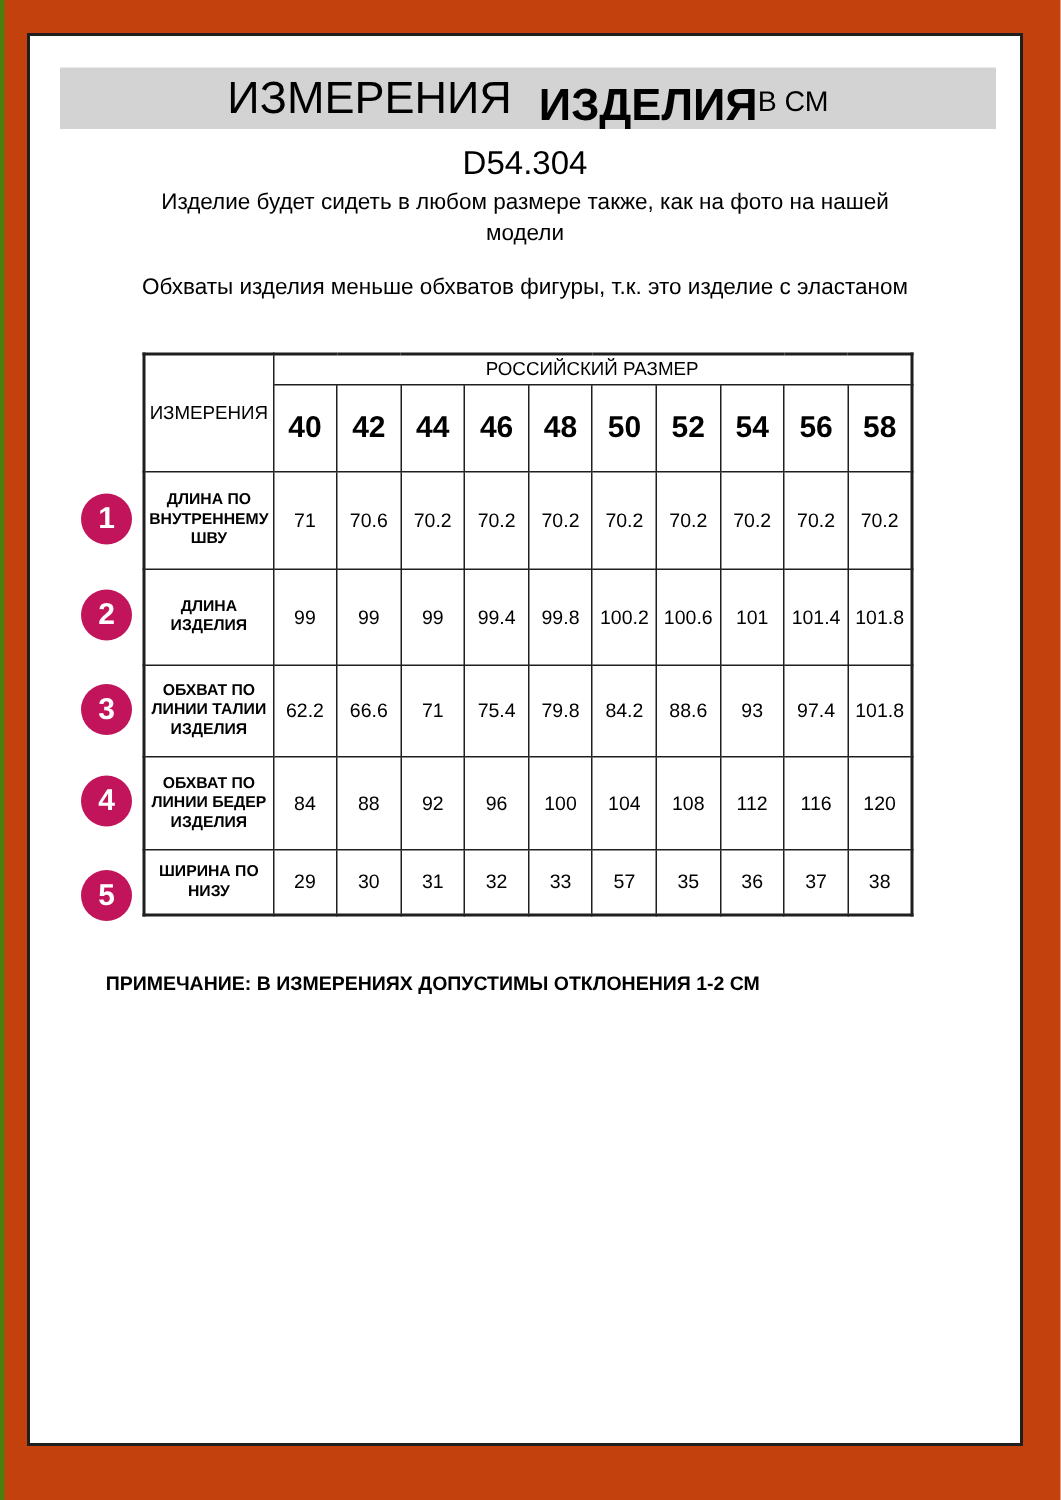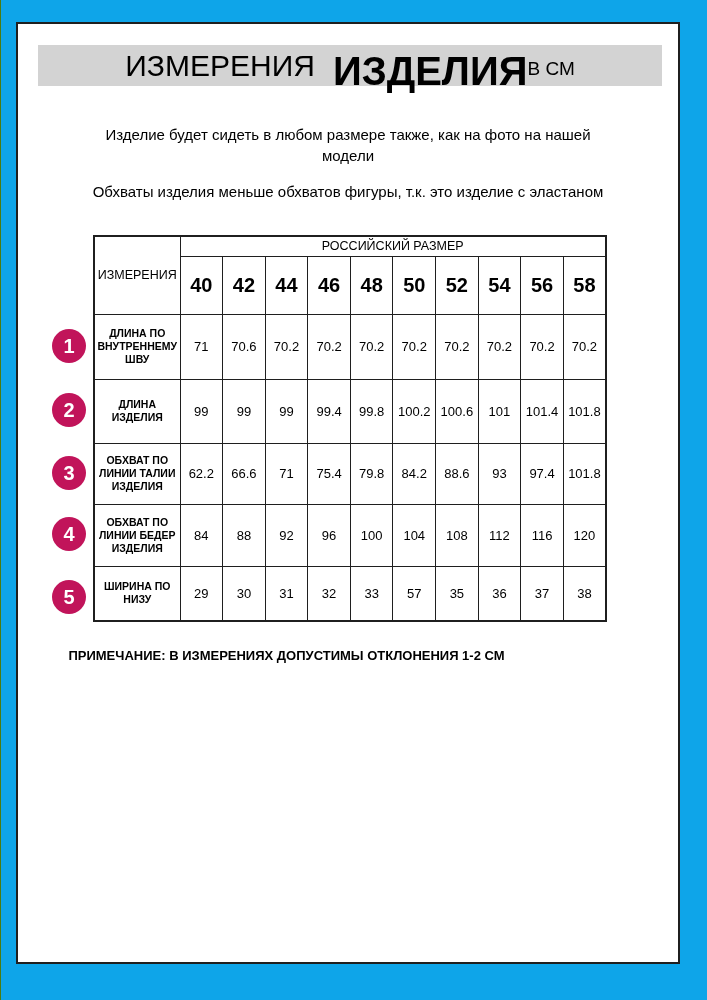--- a/index.html
+++ b/index.html
@@ -6,39 +6,39 @@
   html, body { margin: 0; padding: 0; }
   body {
     width: 707px; height: 1000px;
     background: #ffffff;
     font-family: "Liberation Sans", "DejaVu Sans", sans-serif;
     color: #000;
   }
   .page {
     position: relative;
     width: 707px; height: 1000px;
-    background: #0ea5e9;
+    background: #c2410c;
     overflow: hidden;
-    border-left: 1px solid #4d7c0f;
+    border-left: 3px solid #4d7c0f;
   }
   .frame {
     position: absolute;
     left: 15px; top: 22px;
     width: 664px; height: 942px;
     border: 2px solid #1f1f1f;
     background: #ffffff;
   }
   .title-band {
     position: absolute;
     left: 37px; top: 45px;
     width: 624px; height: 41px;
     display: flex; align-items: center; justify-content: center;
   }
   .title-w1 { font-size: 30px; font-weight: 400; white-space: nowrap; }
-  .title-w2 { font-size: 40px; font-weight: 700; white-space: nowrap; margin-left: 18px; margin-top: 11px; }
+  .title-w2 { font-size: 30px; font-weight: 700; white-space: nowrap; margin-left: 18px; margin-top: 11px; }
   .title-units { font-size: 19px; font-weight: 400; white-space: nowrap; margin-top: 7px; }
   .article-code {
     position: absolute;
     left: 15px; top: 96px; width: 664px;
     text-align: center;
     font-size: 22px; font-weight: 400;
   }
   .para {
     position: absolute;
     left: 87px; width: 520px;
@@ -94,20 +94,21 @@
 
 <div class="page">
   <div class="frame"></div>
 
   <div class="title-band" style="background: rgb(211, 211, 211);">
     <span class="title-w1">ИЗМЕРЕНИЯ</span>
     <span class="title-w2">ИЗДЕЛИЯ</span>
     <span class="title-units">В СМ</span>
   </div>
 
+  <div class="article-code">D54.304</div>
 
   <p class="para para-fit">Изделие будет сидеть в любом размере также, как на фото на нашей модели</p>
   <p class="para para-stretch">Обхваты изделия меньше обхватов фигуры, т.к. это изделие с эластаном</p>
 
   <table class="size-table">
     <thead>
       <tr>
         <th class="measure-header" rowspan="2" style="width:86px;">ИЗМЕРЕНИЯ</th>
         <th class="group-header" colspan="10">РОССИЙСКИЙ РАЗМЕР</th>
       </tr>
@@ -170,21 +171,21 @@
           <td class="value-cell">88</td>
           <td class="value-cell">92</td>
           <td class="value-cell">96</td>
           <td class="value-cell">100</td>
           <td class="value-cell">104</td>
           <td class="value-cell">108</td>
           <td class="value-cell">112</td>
           <td class="value-cell">116</td>
           <td class="value-cell">120</td>
         </tr>
-        <tr style="height: 55px; margin-top: 10px;">
+        <tr style="height: 44px; margin-top: 10px;">
           <td class="label-cell">ШИРИНА ПО НИЗУ</td>
           <td class="value-cell">29</td>
           <td class="value-cell">30</td>
           <td class="value-cell">31</td>
           <td class="value-cell">32</td>
           <td class="value-cell">33</td>
           <td class="value-cell">57</td>
           <td class="value-cell">35</td>
           <td class="value-cell">36</td>
           <td class="value-cell">37</td>

